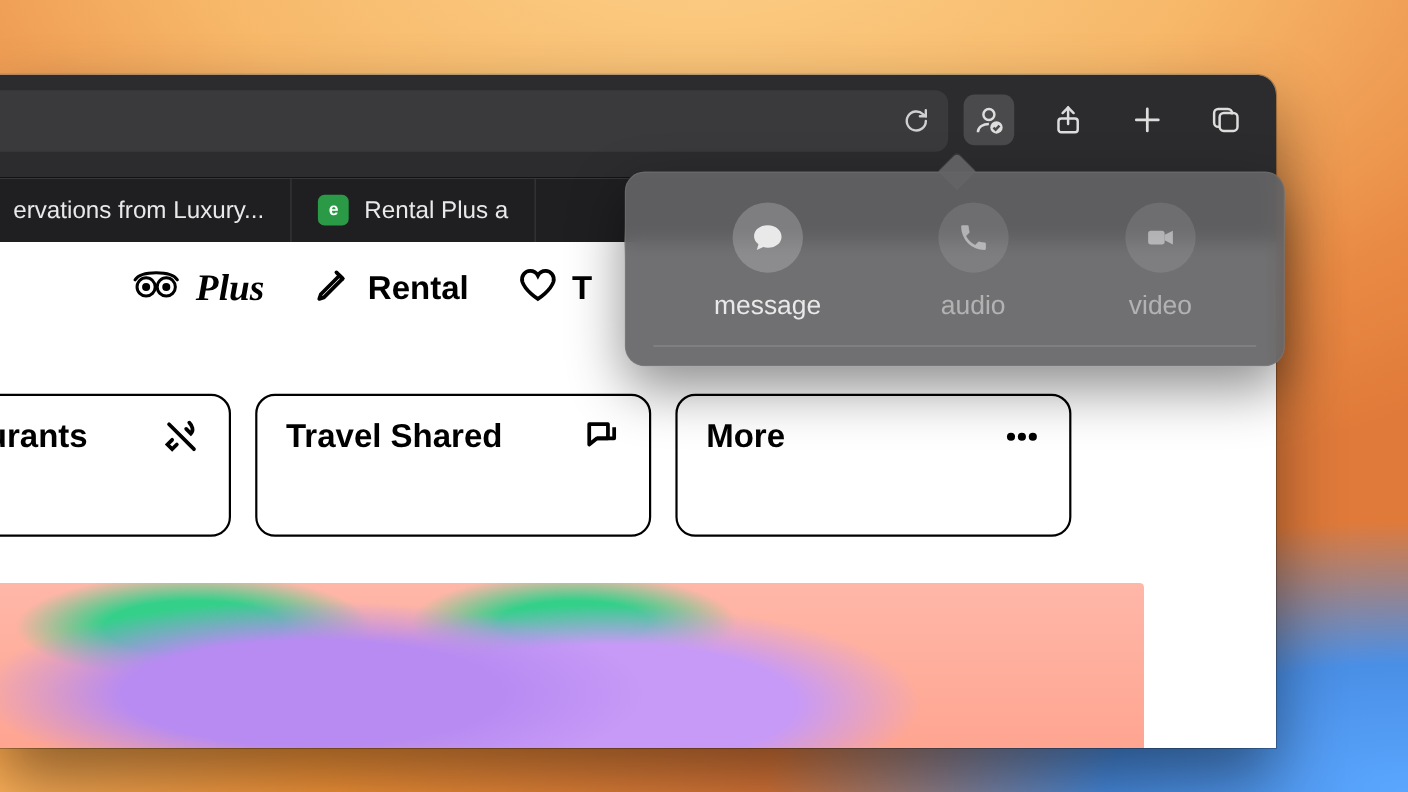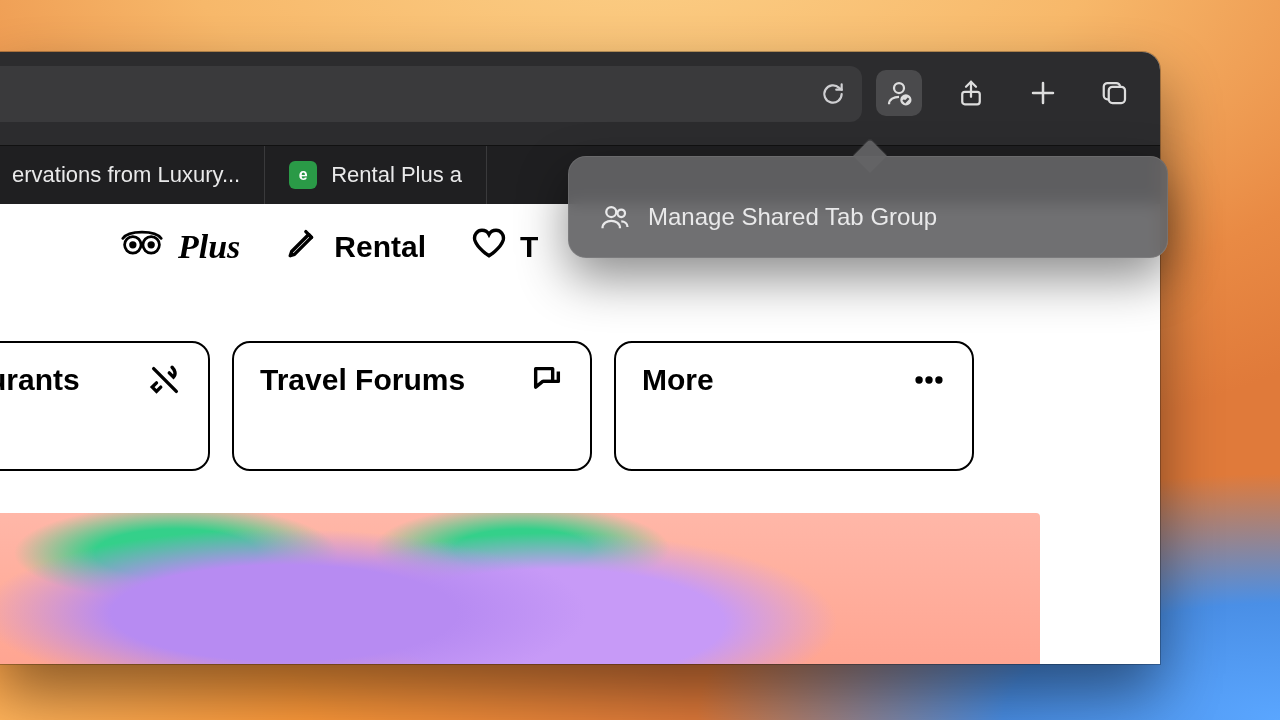--- a/index.html
+++ b/index.html
@@ -11,21 +11,21 @@
     position: absolute; inset: 0;
     background:
       radial-gradient(120% 90% at 100% 100%, #5aa6ff 0%, #4a8fe6 18%, rgba(74,143,230,0) 38%),
       radial-gradient(120% 85% at 0% 100%, #ffb35a 0%, #ff9a3a 20%, rgba(255,154,58,0) 45%),
       radial-gradient(120% 110% at 50% -10%, #fcd189 0%, #f7b86a 30%, #e98a44 55%, #e07a3a 70%),
       linear-gradient(180deg, #f9c97e, #f2a35a);
   }
 
   
   .window {
-    position: absolute; top: 52px; left: 0; width: 1160px; height: 612px;
+    position: absolute; top: 68px; left: 0; width: 1160px; height: 612px;
     border-radius: 0 18px 0 0; overflow: hidden;
     box-shadow: 0 30px 60px rgba(0,0,0,.45), 0 0 0 1px rgba(0,0,0,.25);
     background: #e5e5e5;
   }
   .toolbar {
     height: 94px; background: #2c2c2e; border-bottom: 1px solid #111;
     display: flex; align-items: flex-start; padding: 14px 18px 0 0;
   }
   .url-wrap { flex: 1; height: 56px; background: #3a3a3c; border-radius: 12px;
     display:flex; align-items:center; justify-content:flex-end; padding: 0 16px;
@@ -186,21 +186,21 @@
         <span class="label">urants</span>
         <span>
           <svg class="crossfork" viewBox="0 0 24 24" fill="none" stroke="#000" stroke-width="2.4" stroke-linecap="round">
             <path d="M4 4l16 16"></path>
               <path d="M17 3c2 2 3 5 1 7l-3-3"></path>
               <path d="M6 14l-3 3 3 3 3-3"></path>
           </svg>
         </span>
       </div>
       <div class="card small">
-        <span class="label">Travel Forums</span>
+        <span class="label">Travel Shared</span>
         <span>
           <svg class="chat" viewBox="0 0 24 24" fill="none" stroke="#000" stroke-width="2.4" stroke-linejoin="round">
             <path d="M4 4h12v9H9l-5 4z"></path>
               <path d="M9 13h11V6"></path>
           </svg>
         </span>
       </div>
       <div class="card small">
         <span class="label">More</span>
         <span>
@@ -211,24 +211,40 @@
           </svg>
         </span>
       </div>
     </div>
 
     <div class="hero"></div>
   </div>
 </div>
 
 <div class="popover">
-  <div class="manage">
-    <span class="ico">
-      <svg viewBox="0 0 24 24" width="30" height="30" fill="none" stroke="currentColor" stroke-width="1.8">
-        <circle cx="9" cy="8" r="4"></circle>
-          <path d="M2 21c0-4 3.5-6 7-6s7 2 7 6"></path>
-        <circle cx="17" cy="9" r="3"></circle>
-          <path d="M22 20c0-3-2.5-4.5-5-4.5"></path>
-      </svg>
-    </span>
-    <span>Manage Shared Tab Group</span>
+  <div class="share-row">
+    <div class="share-opt">
+      <div class="share-circle on">
+        <svg class="share-ico" viewBox="0 0 24 24" fill="currentColor">
+            <path d="M12 3C6 3 2 6.6 2 11c0 2.3 1.2 4.4 3.2 5.8L4 21l4.7-2.1c1 .2 2.1.4 3.3.4 6 0 10-3.6 10-8S18 3 12 3z"></path>
+          </svg>
+      </div>
+      <span class="share-label">message</span>
+    </div>
+    <div class="share-opt dim">
+      <div class="share-circle">
+        <svg class="share-ico" viewBox="0 0 24 24" fill="currentColor" opacity=".55">
+            <path d="M6.6 10.8a15 15 0 006.6 6.6l2.2-2.2a1 1 0 011-.25 11 11 0 003.6.6 1 1 0 011 1V20a1 1 0 01-1 1A17 17 0 013 4a1 1 0 011-1h3.5a1 1 0 011 1 11 11 0 00.6 3.6 1 1 0 01-.25 1z"></path>
+          </svg>
+      </div>
+      <span class="share-label">audio</span>
+    </div>
+    <div class="share-opt dim">
+      <div class="share-circle">
+        <svg class="share-ico" viewBox="0 0 24 24" fill="currentColor" opacity=".55">
+            <rect x="3" y="7" width="12" height="10" rx="2"></rect>
+            <path d="M15 10l6-3v10l-6-3z"></path>
+          </svg>
+      </div>
+      <span class="share-label">video</span>
+    </div>
   </div>
 </div>
 
 </body></html>

